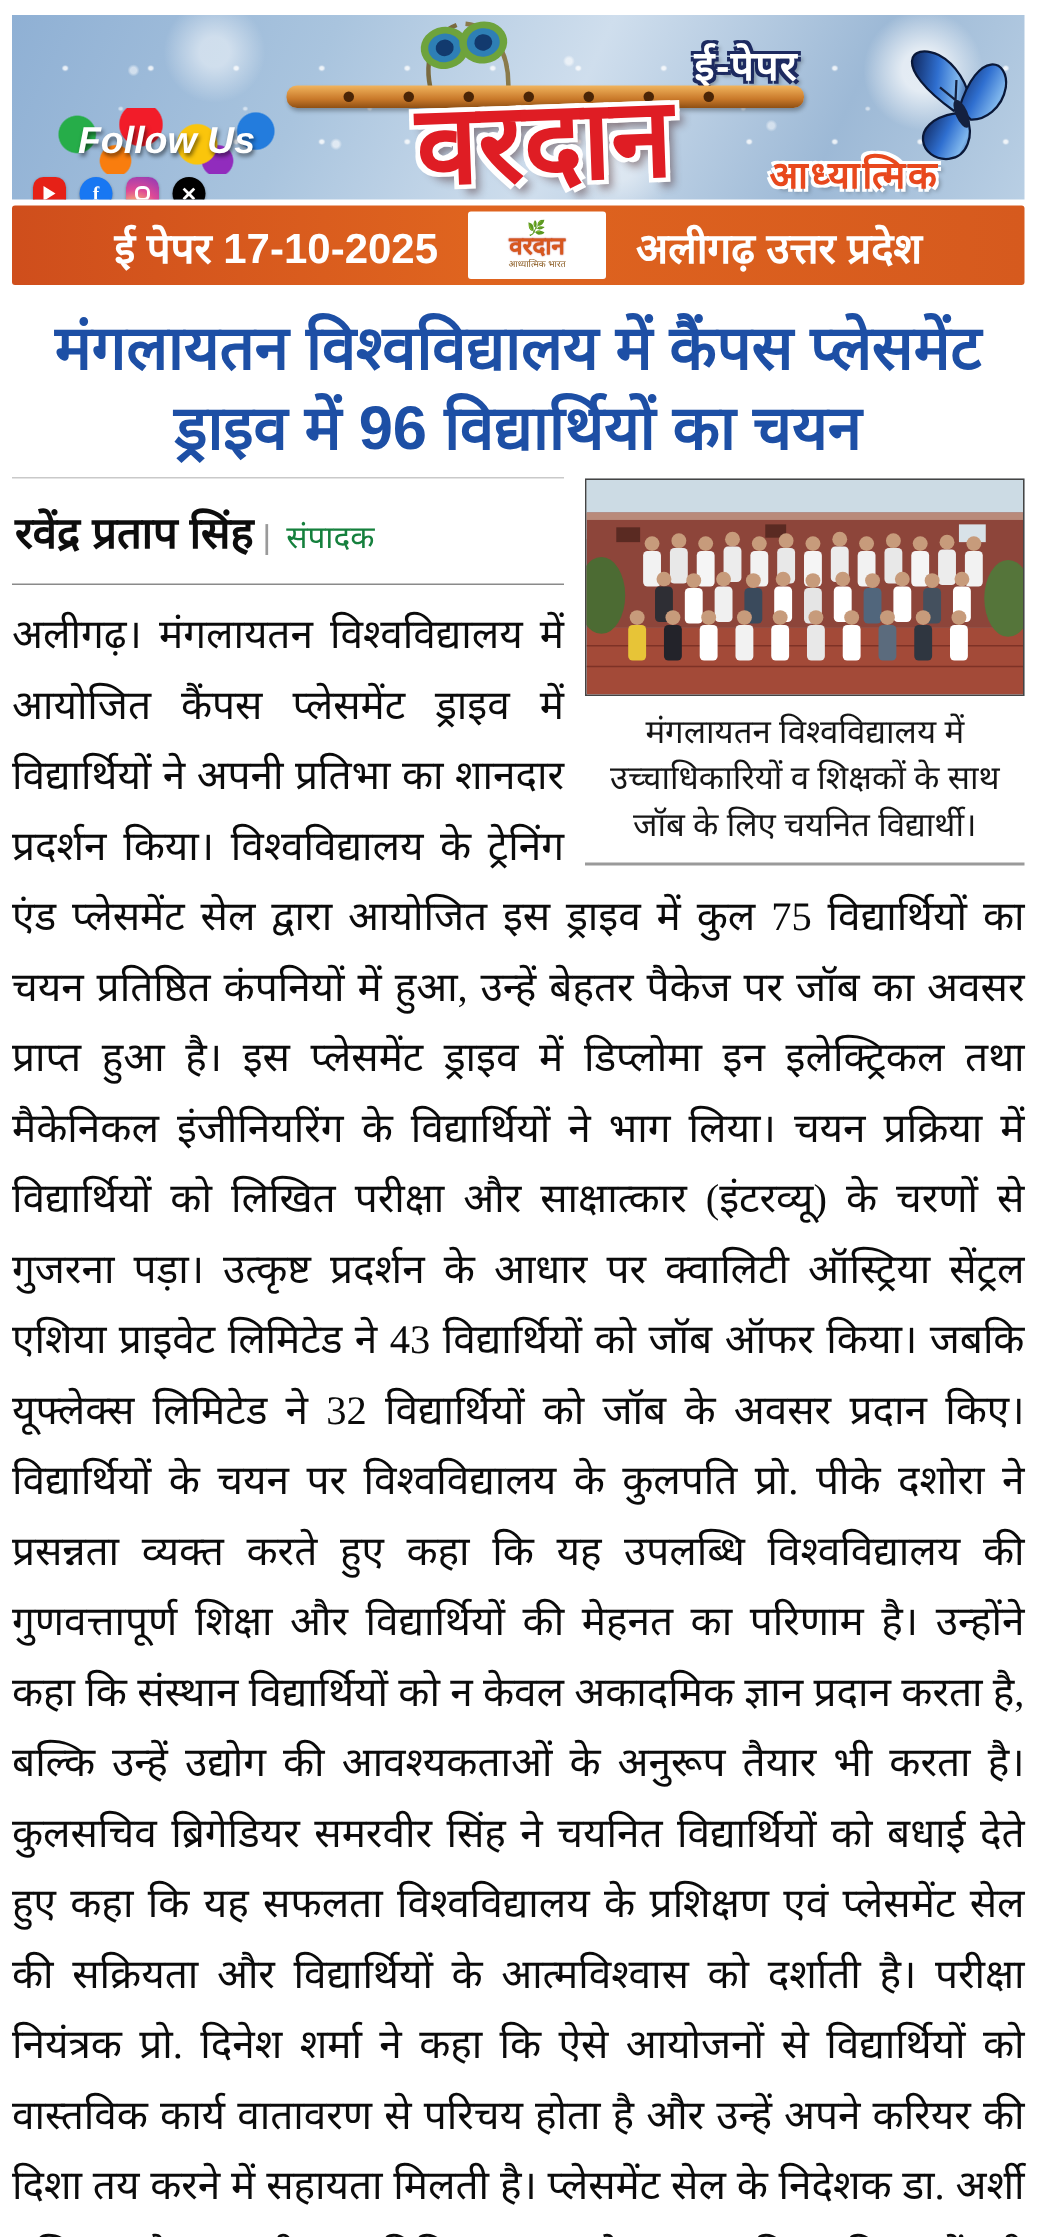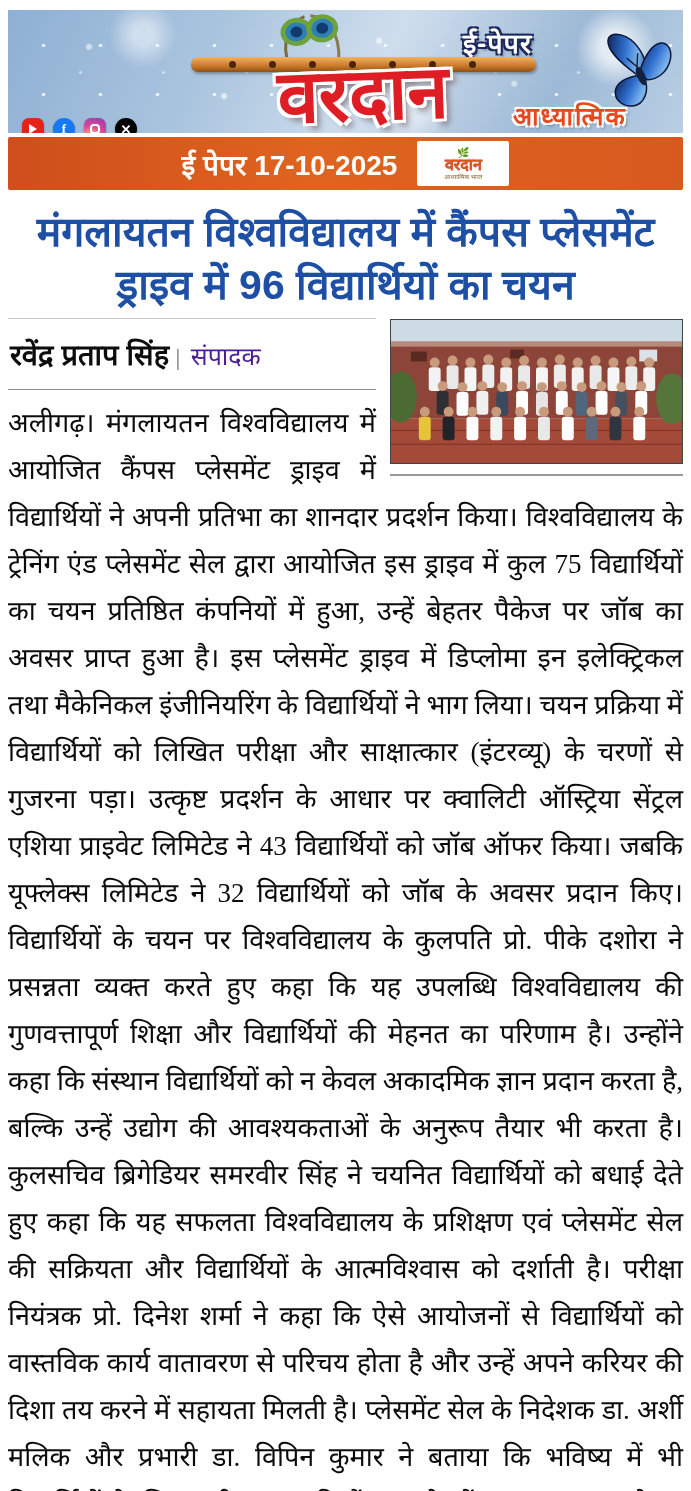--- a/index.html
+++ b/index.html
@@ -124,21 +124,21 @@
     font-size:22px; line-height:31px; color:#161616;
   }
   .byline {
     overflow:hidden; 
     border-top:1px solid #c9c9c9; border-bottom:1.5px solid #8a8a8a;
     padding:15px 2px 16px; margin-bottom:6px;
     font-family:"Liberation Sans", sans-serif;
   }
   .byline .author { font-size:29px; font-weight:bold; color:#0d0d0d;margin-top:24px; }
   .byline .sep { font-size:22px; color:#9a9a9a; margin:0 10px 0 6px; }
-  .byline .role { font-size:25px; color:#4c1d95;font-family:Liberation Serif, serif; }
+  .byline .role { font-size:21px; color:#15803d;font-family:Liberation Serif, serif; }
   .body-text {
     font-size:27px; line-height:47px; text-align:justify; color:#0b0b0b;
     padding-top:4px;
   }
 </style>
 </head>
 <body>
 
 <div class="page">
 
@@ -166,20 +166,24 @@
         <i style="left:118px"></i>
       <i style="left:158px"></i>
         <i style="left:198px"></i>
         <i style="left:238px"></i>
         <i style="left:278px"></i>
     </div>
 
     <div class="brand-title">वरदान</div>
     <div class="brand-tagline">आध्यात्मिक भारत</div>
 
+    <div class="follow-wrap">
+      <div class="follow-splash"></div>
+      <div class="follow-label">Follow Us</div>
+    </div>
 
     <div class="social-row">
       <div class="sicon yt">
           <span></span>
         </div>
       <div class="sicon fb">f</div>
       <div class="sicon ig">
           <span></span>
         </div>
       <div class="sicon x">✕</div>
@@ -204,20 +208,21 @@
     </svg>
   </div>
 
   <div class="date-bar">
     <span class="bar-text">ई पेपर 17-10-2025</span>
     <div class="mini-logo">
       <span class="feather">🌿</span>
       <span class="t">वरदान</span>
       <span class="s">आध्यात्मिक भारत</span>
     </div>
+    <span class="bar-text">अलीगढ़ उत्तर प्रदेश</span>
   </div>
 
   <h1 class="headline">मंगलायतन विश्वविद्यालय में कैंपस प्लेसमेंट ड्राइव में 96 विद्यार्थियों का चयन</h1>
 
   <div class="article">
 
     <div class="photo-block">
       <svg class="photo" viewBox="0 0 293 145" preserveAspectRatio="none">
         <defs>
           <g id="prs">
@@ -267,20 +272,21 @@
           <use href="#prs" x="52" y="88" color="#23232a"></use>
         <use href="#prs" x="76" y="88" color="#ffffff"></use>
           <use href="#prs" x="100" y="88" color="#f2f2f2"></use>
         <use href="#prs" x="124" y="88" color="#ffffff"></use>
           <use href="#prs" x="148" y="88" color="#e8e8e8"></use>
         <use href="#prs" x="172" y="88" color="#ffffff"></use>
           <use href="#prs" x="196" y="88" color="#5b6b7d"></use>
         <use href="#prs" x="220" y="88" color="#2f3640"></use>
           <use href="#prs" x="244" y="88" color="#ffffff"></use>
       </svg>
+      <div class="caption">मंगलायतन विश्वविद्यालय में उच्चाधिकारियों व शिक्षकों के साथ जॉब के लिए चयनित विद्यार्थी।</div>
     </div>
 
     <div class="byline">
       <span class="author">रवेंद्र प्रताप सिंह</span><span class="sep">|</span><span class="role">संपादक</span>
     </div>
 
     <p class="body-text">अलीगढ़। मंगलायतन विश्वविद्यालय में आयोजित कैंपस प्लेसमेंट ड्राइव में विद्यार्थियों ने अपनी प्रतिभा का शानदार प्रदर्शन किया। विश्वविद्यालय के ट्रेनिंग एंड प्लेसमेंट सेल द्वारा आयोजित इस ड्राइव में कुल 75 विद्यार्थियों का चयन प्रतिष्ठित कंपनियों में हुआ, उन्हें बेहतर पैकेज पर जॉब का अवसर प्राप्त हुआ है। इस प्लेसमेंट ड्राइव में डिप्लोमा इन इलेक्ट्रिकल तथा मैकेनिकल इंजीनियरिंग के विद्यार्थियों ने भाग लिया। चयन प्रक्रिया में विद्यार्थियों को लिखित परीक्षा और साक्षात्कार (इंटरव्यू) के चरणों से गुजरना पड़ा। उत्कृष्ट प्रदर्शन के आधार पर क्वालिटी ऑस्ट्रिया सेंट्रल एशिया प्राइवेट लिमिटेड ने 43 विद्यार्थियों को जॉब ऑफर किया। जबकि यूफ्लेक्स लिमिटेड ने 32 विद्यार्थियों को जॉब के अवसर प्रदान किए। विद्यार्थियों के चयन पर विश्वविद्यालय के कुलपति प्रो. पीके दशोरा ने प्रसन्नता व्यक्त करते हुए कहा कि यह उपलब्धि विश्वविद्यालय की गुणवत्तापूर्ण शिक्षा और विद्यार्थियों की मेहनत का परिणाम है। उन्होंने कहा कि संस्थान विद्यार्थियों को न केवल अकादमिक ज्ञान प्रदान करता है, बल्कि उन्हें उद्योग की आवश्यकताओं के अनुरूप तैयार भी करता है। कुलसचिव ब्रिगेडियर समरवीर सिंह ने चयनित विद्यार्थियों को बधाई देते हुए कहा कि यह सफलता विश्वविद्यालय के प्रशिक्षण एवं प्लेसमेंट सेल की सक्रियता और विद्यार्थियों के आत्मविश्वास को दर्शाती है। परीक्षा नियंत्रक प्रो. दिनेश शर्मा ने कहा कि ऐसे आयोजनों से विद्यार्थियों को वास्तविक कार्य वातावरण से परिचय होता है और उन्हें अपने करियर की दिशा तय करने में सहायता मिलती है। प्लेसमेंट सेल के निदेशक डा. अर्शी मलिक और प्रभारी डा. विपिन कुमार ने बताया कि भविष्य में भी विद्यार्थियों के लिए इसी प्रकार की कैंपस प्लेसमेंट ड्राइव का आयोजन लगातार किया जाता रहेगा, ताकि अधिक से अधिक विद्यार्थियों को रोजगार के अवसर मिल सकें। इस अवसर पर प्रो. राजेश उपाध्याय, प्रो. किशन पाल सिंह, श्वेता भारद्वाज सहित अन्य संकाय सदस्य उपस्थित रहे।</p>
   </div>
 
 </div>

